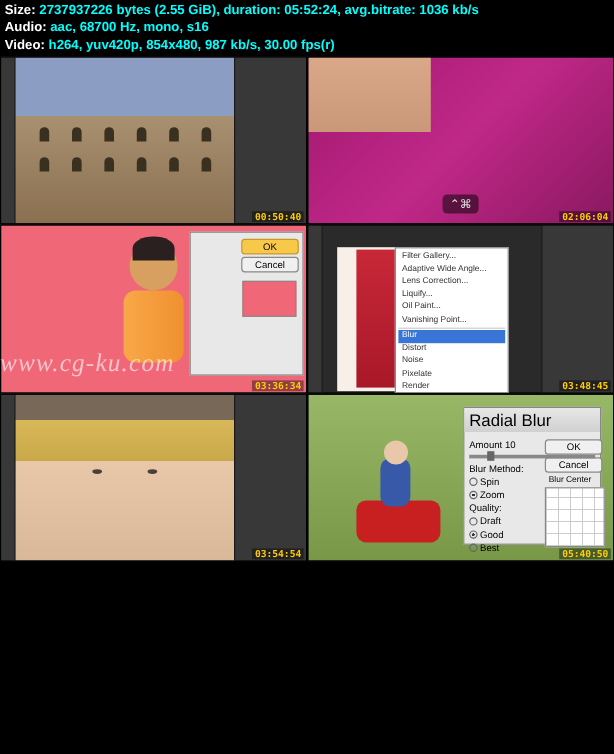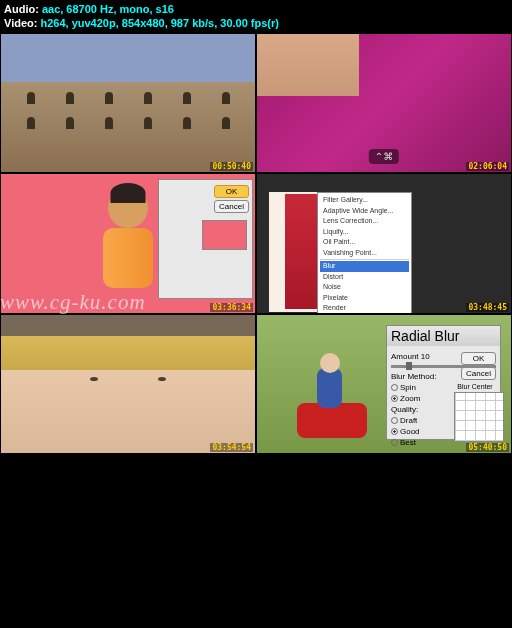--- a/index.html
+++ b/index.html
@@ -3,21 +3,21 @@
   <meta charset="utf-8">
   <style>
     * { margin: 0; padding: 0; box-sizing: border-box; }
     body { width: 512px; height: 628px; background: #000; font-family: Arial, sans-serif; position: relative; }
     .header { padding: 2px 4px; background: #000; color: #fff; font-size: 11px; line-height: 1.3; }
     .header-line { white-space: nowrap; }
     .label-white { color: #fff; font-weight: bold; }
     .label-cyan { color: #00ffff; font-weight: bold; }
     .grid { display: grid; grid-template-columns: 1fr 1fr; grid-template-rows: repeat(4, 1fr); height: 562px; }
     .cell { background: #1a1a1a; position: relative; overflow: hidden; border: 1px solid #000; }
-    .ps-dark { background: #2a2a2a; display: flex; flex-direction: column; }
+    .ps-dark { background: #2a2a2a; display: flex; }
     .ps-canvas { flex: 1; position: relative; }
     .ps-right { width: 60px; background: #383838; border-left: 1px solid #1a1a1a; }
     .ps-left { width: 12px; background: #383838; border-right: 1px solid #1a1a1a; }
     .colosseum { background: linear-gradient(#8b9dc3 0%, #8b9dc3 35%, #a89070 35%, #8a7050 100%); }
     .arch-row { position: absolute; left: 10px; right: 10px; display: flex; justify-content: space-around; }
     .arch { width: 8px; height: 12px; background: #3a3020; border-radius: 4px 4px 0 0; }
     .vatican { background: linear-gradient(#a8c8e8 0%, #a8c8e8 30%, #d8d0c0 30%, #b8b0a0 100%); }
     .columns { position: absolute; top: 30%; bottom: 0; left: 0; right: 35%; display: flex; }
     .col { flex: 1; background: linear-gradient(90deg, #c8c0b0 0%, #e8e0d0 50%, #a8a090 100%); margin: 0 1px; }
     .histogram { position: absolute; top: 2px; right: 2px; width: 50px; height: 30px; background: #fff; }
@@ -43,35 +43,36 @@
     .grass { background: linear-gradient(#98b868 0%, #789848 100%); }
     .kid { position: absolute; bottom: 15px; left: 40px; width: 80px; height: 70px; }
     .kid-car { width: 70px; height: 35px; background: #c82020; border-radius: 8px; position: absolute; bottom: 0; }
     .kid-body { position: absolute; top: 0; left: 20px; width: 25px; height: 40px; background: #3858a8; border-radius: 8px; }
     .kid-head { position: absolute; top: -15px; left: 23px; width: 20px; height: 20px; background: #e8c8a8; border-radius: 50%; }
     .radial-dialog { right: 10px; top: 10px; width: 115px; height: 115px; }
     .radial-title { background: linear-gradient(#e8e8e8, #d0d0d0); padding: 2px 4px; font-size: 14px; }
     .radial-body { padding: 4px; font-size: 8px; }
     .radial-field { margin: 2px 0; }
     .radial-grid { width: 50px; height: 50px; background: #fff; border: 1px solid #888; margin: 2px 0 2px auto; background-image: repeating-linear-gradient(0deg, #ccc 0, #ccc 1px, transparent 1px, transparent 10px), repeating-linear-gradient(90deg, #ccc 0, #ccc 1px, transparent 1px, transparent 10px); }
-    .btn-small { display: block; width: 35px; padding: 1px; background: #f0f0f0; border: 1px solid #888; font-size: 8px; text-align: center; margin: 2px 0 2px auto; border-radius: 3px; }
+    .btn-small { display: block; width: 48px; padding: 1px; background: #f0f0f0; border: 1px solid #888; font-size: 8px; text-align: center; margin: 2px 0 2px auto; border-radius: 3px; }
     .slider { height: 3px; background: #888; margin: 4px 0; position: relative; }
     .slider-thumb { position: absolute; width: 6px; height: 8px; background: #666; top: -3px; left: 15px; }
     .timecode { position: absolute; bottom: 1px; right: 2px; font-size: 8px; color: #ffcc00; font-weight: bold; font-family: monospace; background: rgba(0,0,0,0.4); padding: 0 2px; }
     .watermark { position: absolute; top: 290px; left: 0; right: 0; text-align: left; font-size: 21px; color: rgba(255,255,255,0.6); font-family: Georgia, serif; font-style: italic; pointer-events: none; z-index: 100; letter-spacing: 1px; }
     .radio { display: inline-block; width: 7px; height: 7px; border: 1px solid #666; border-radius: 50%; vertical-align: middle; margin-right: 2px; }
     .radio.on { background: radial-gradient(#333 30%, transparent 35%); }
     .ok-btn { background: #f8c848; border: 1px solid #c89828; }
     .thumb-strip { position: absolute; right: 5px; top: 40px; width: 45px; height: 30px; background: #f06878; border: 1px solid #888; }
     .shortcut { position: absolute; bottom: 8px; left: 50%; transform: translateX(-50%); font-size: 10px; color: #ddd; background: rgba(0,0,0,0.5); padding: 2px 6px; border-radius: 4px; }
   </style>
 </head>
 <body>
 
 <div class="header">
+  <div class="header-line"><span class="label-white">Size:</span> <span class="label-cyan">2737937226 bytes (2.55 GiB), duration: 05:52:24, avg.bitrate: 1036 kb/s</span></div>
   <div class="header-line"><span class="label-white">Audio:</span> <span class="label-cyan">aac, 68700 Hz, mono, s16</span></div>
   <div class="header-line"><span class="label-white">Video:</span> <span class="label-cyan">h264, yuv420p, 854x480, 987 kb/s, 30.00 fps(r)</span></div>
 </div>
 
 <div class="grid">
 
   <div class="cell ps-dark">
     <div class="ps-left"></div>
     <div class="ps-canvas colosseum">
       <div class="arch-row" style="top:42%">

